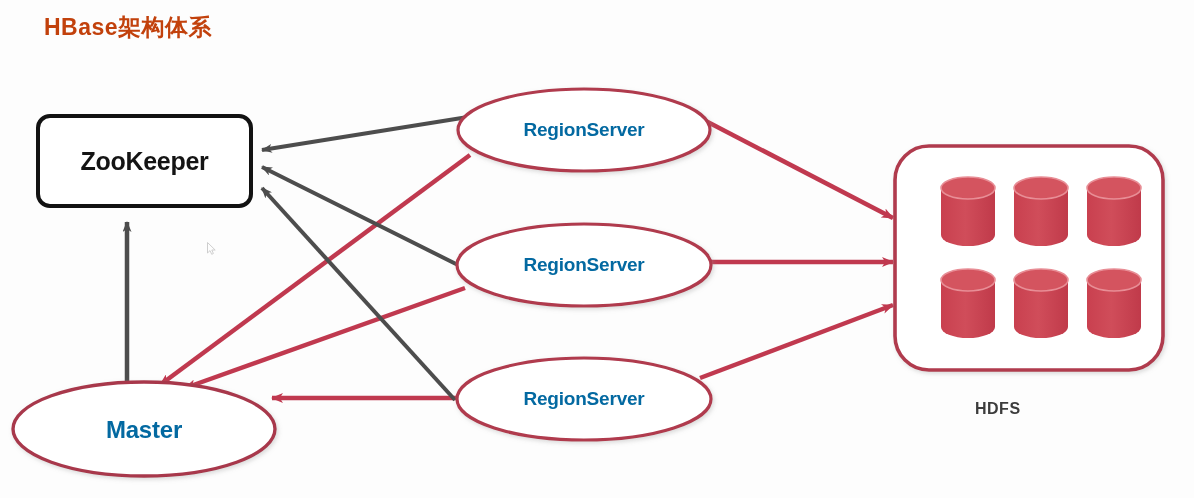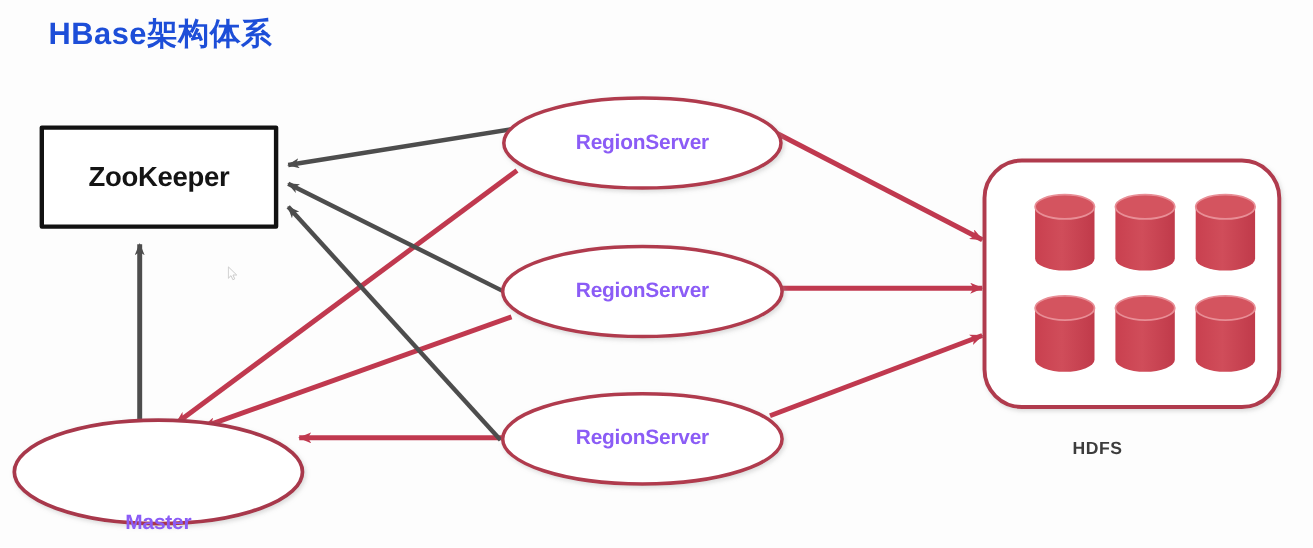--- a/index.html
+++ b/index.html
@@ -14,76 +14,75 @@
     background: #fdfdfd;
     overflow: hidden;
     font-family: "Liberation Sans", "DejaVu Sans", sans-serif;
   }
 
   
   #title {
     position: absolute;
     left: 44px;
     top: 12px;
-    font-size: 28px;
-    font-weight: 700;
-    color: #1d4ed8;
+    font-size: 23px;
+    font-weight: 700;
+    color: #c2410c;
     letter-spacing: 0.5px;
     white-space: nowrap;
   }
 
   
   #canvas {
     position: absolute;
     left: 0; top: 0;
     width: 1194px;
     height: 498px;
   }
 
   
   #zk-box {
     position: absolute;
     left: 36px;
     top: 114px;
     width: 217px;
     height: 94px;
     border: 4px solid #121212;
-    border-radius: 2px;
+    border-radius: 14px;
     background: #ffffff;
     box-sizing: border-box;
     display: flex;
     align-items: center;
     justify-content: center;
     z-index: 4;
   }
   #zk-label {
     font-size: 25px;
     font-weight: 700;
     color: #141414;
     letter-spacing: -0.3px;
   }
 
   
   .node-label {
     position: absolute;
     z-index: 4;
-    color: #8b5cf6;
+    color: #0369a1;
     font-weight: 700;
     text-align: left;
     white-space: nowrap;
     pointer-events: none;
   }
   .rs-label {
     font-size: 19px;
     letter-spacing: -0.2px;
   }
   #master-label {
-    font-size: 19px;
+    font-size: 24px;
     letter-spacing: -0.2px;
-    margin-top: 46px;
   }
 
   
   #hdfs-caption {
     position: absolute;
     left: 975px;
     top: 400px;
     font-size: 16px;
     font-weight: 700;
     color: #3c3c3c;

